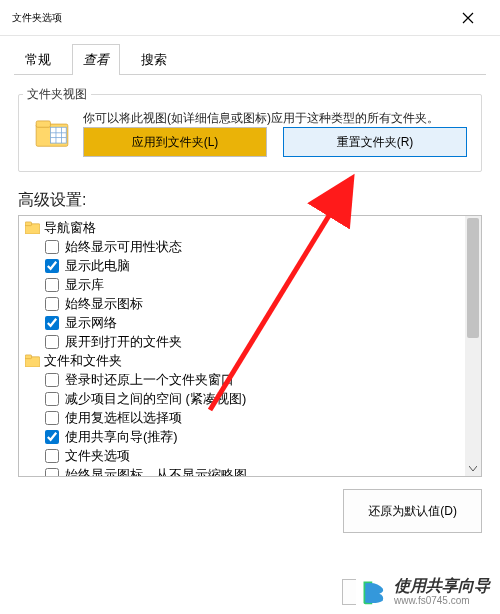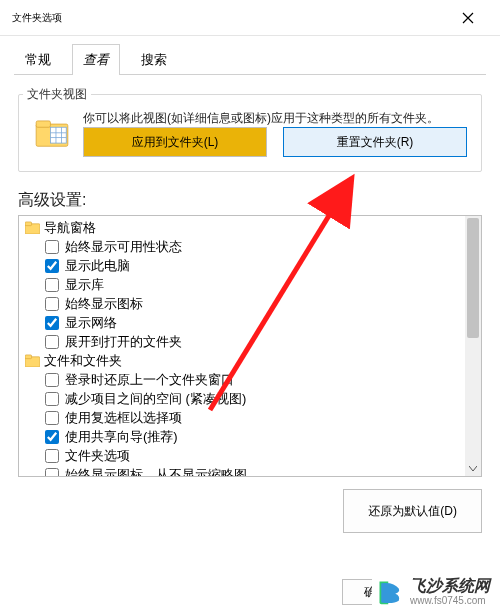--- a/index.html
+++ b/index.html
@@ -193,16 +193,16 @@
   <button>确定</button>
   <button>取</button>
 </div>
 
 <div class="watermark">
   <svg class="wm-icon" viewBox="0 0 32 32">
     <path d="M4 4 L4 28 Q4 30 6 30 L14 30 L14 4 Z" fill="#2ecc71"></path>
     <path d="M6 6 Q20 4 26 12 Q28 16 22 18 Q28 20 26 26 Q20 30 6 28 Z" fill="#3498db"></path>
   </svg>
   <div class="wm-text">
-    <span class="wm-main">飞沙系统网</span>
+    <span class="wm-main">使用共享向导</span>
     <span class="wm-sub">www.fs0745.com</span>
   </div>
 </div>
 
 </body></html>

